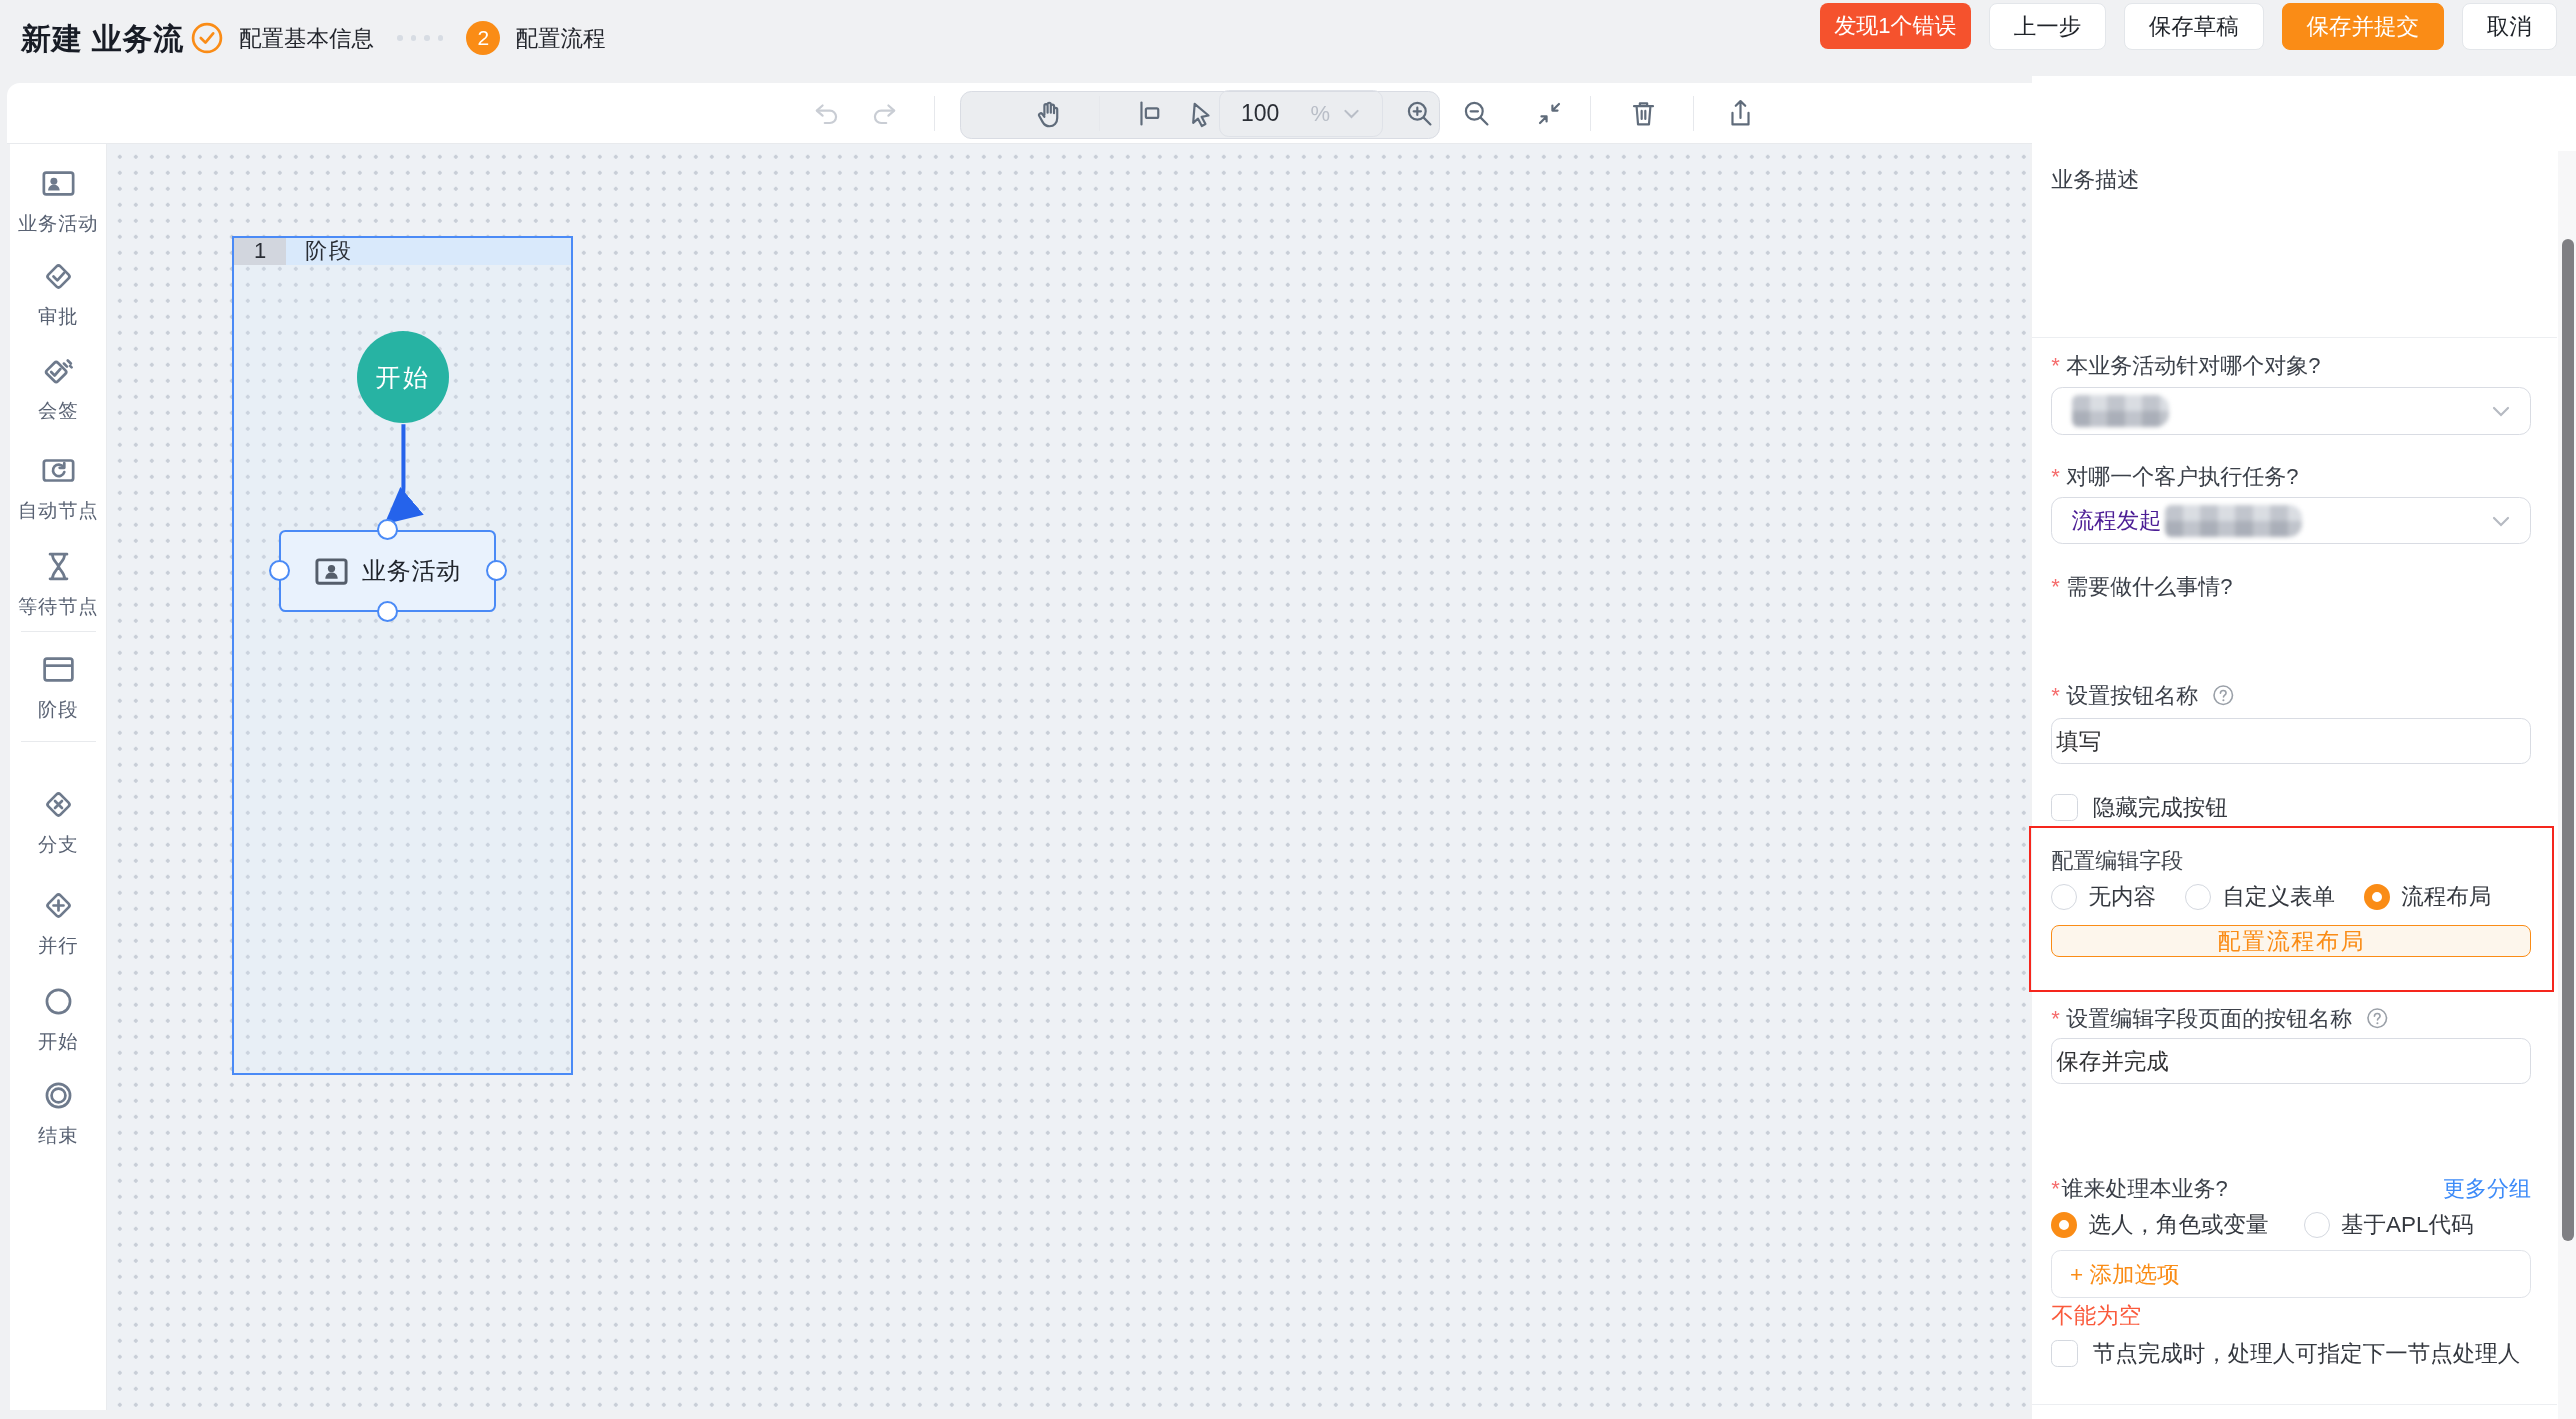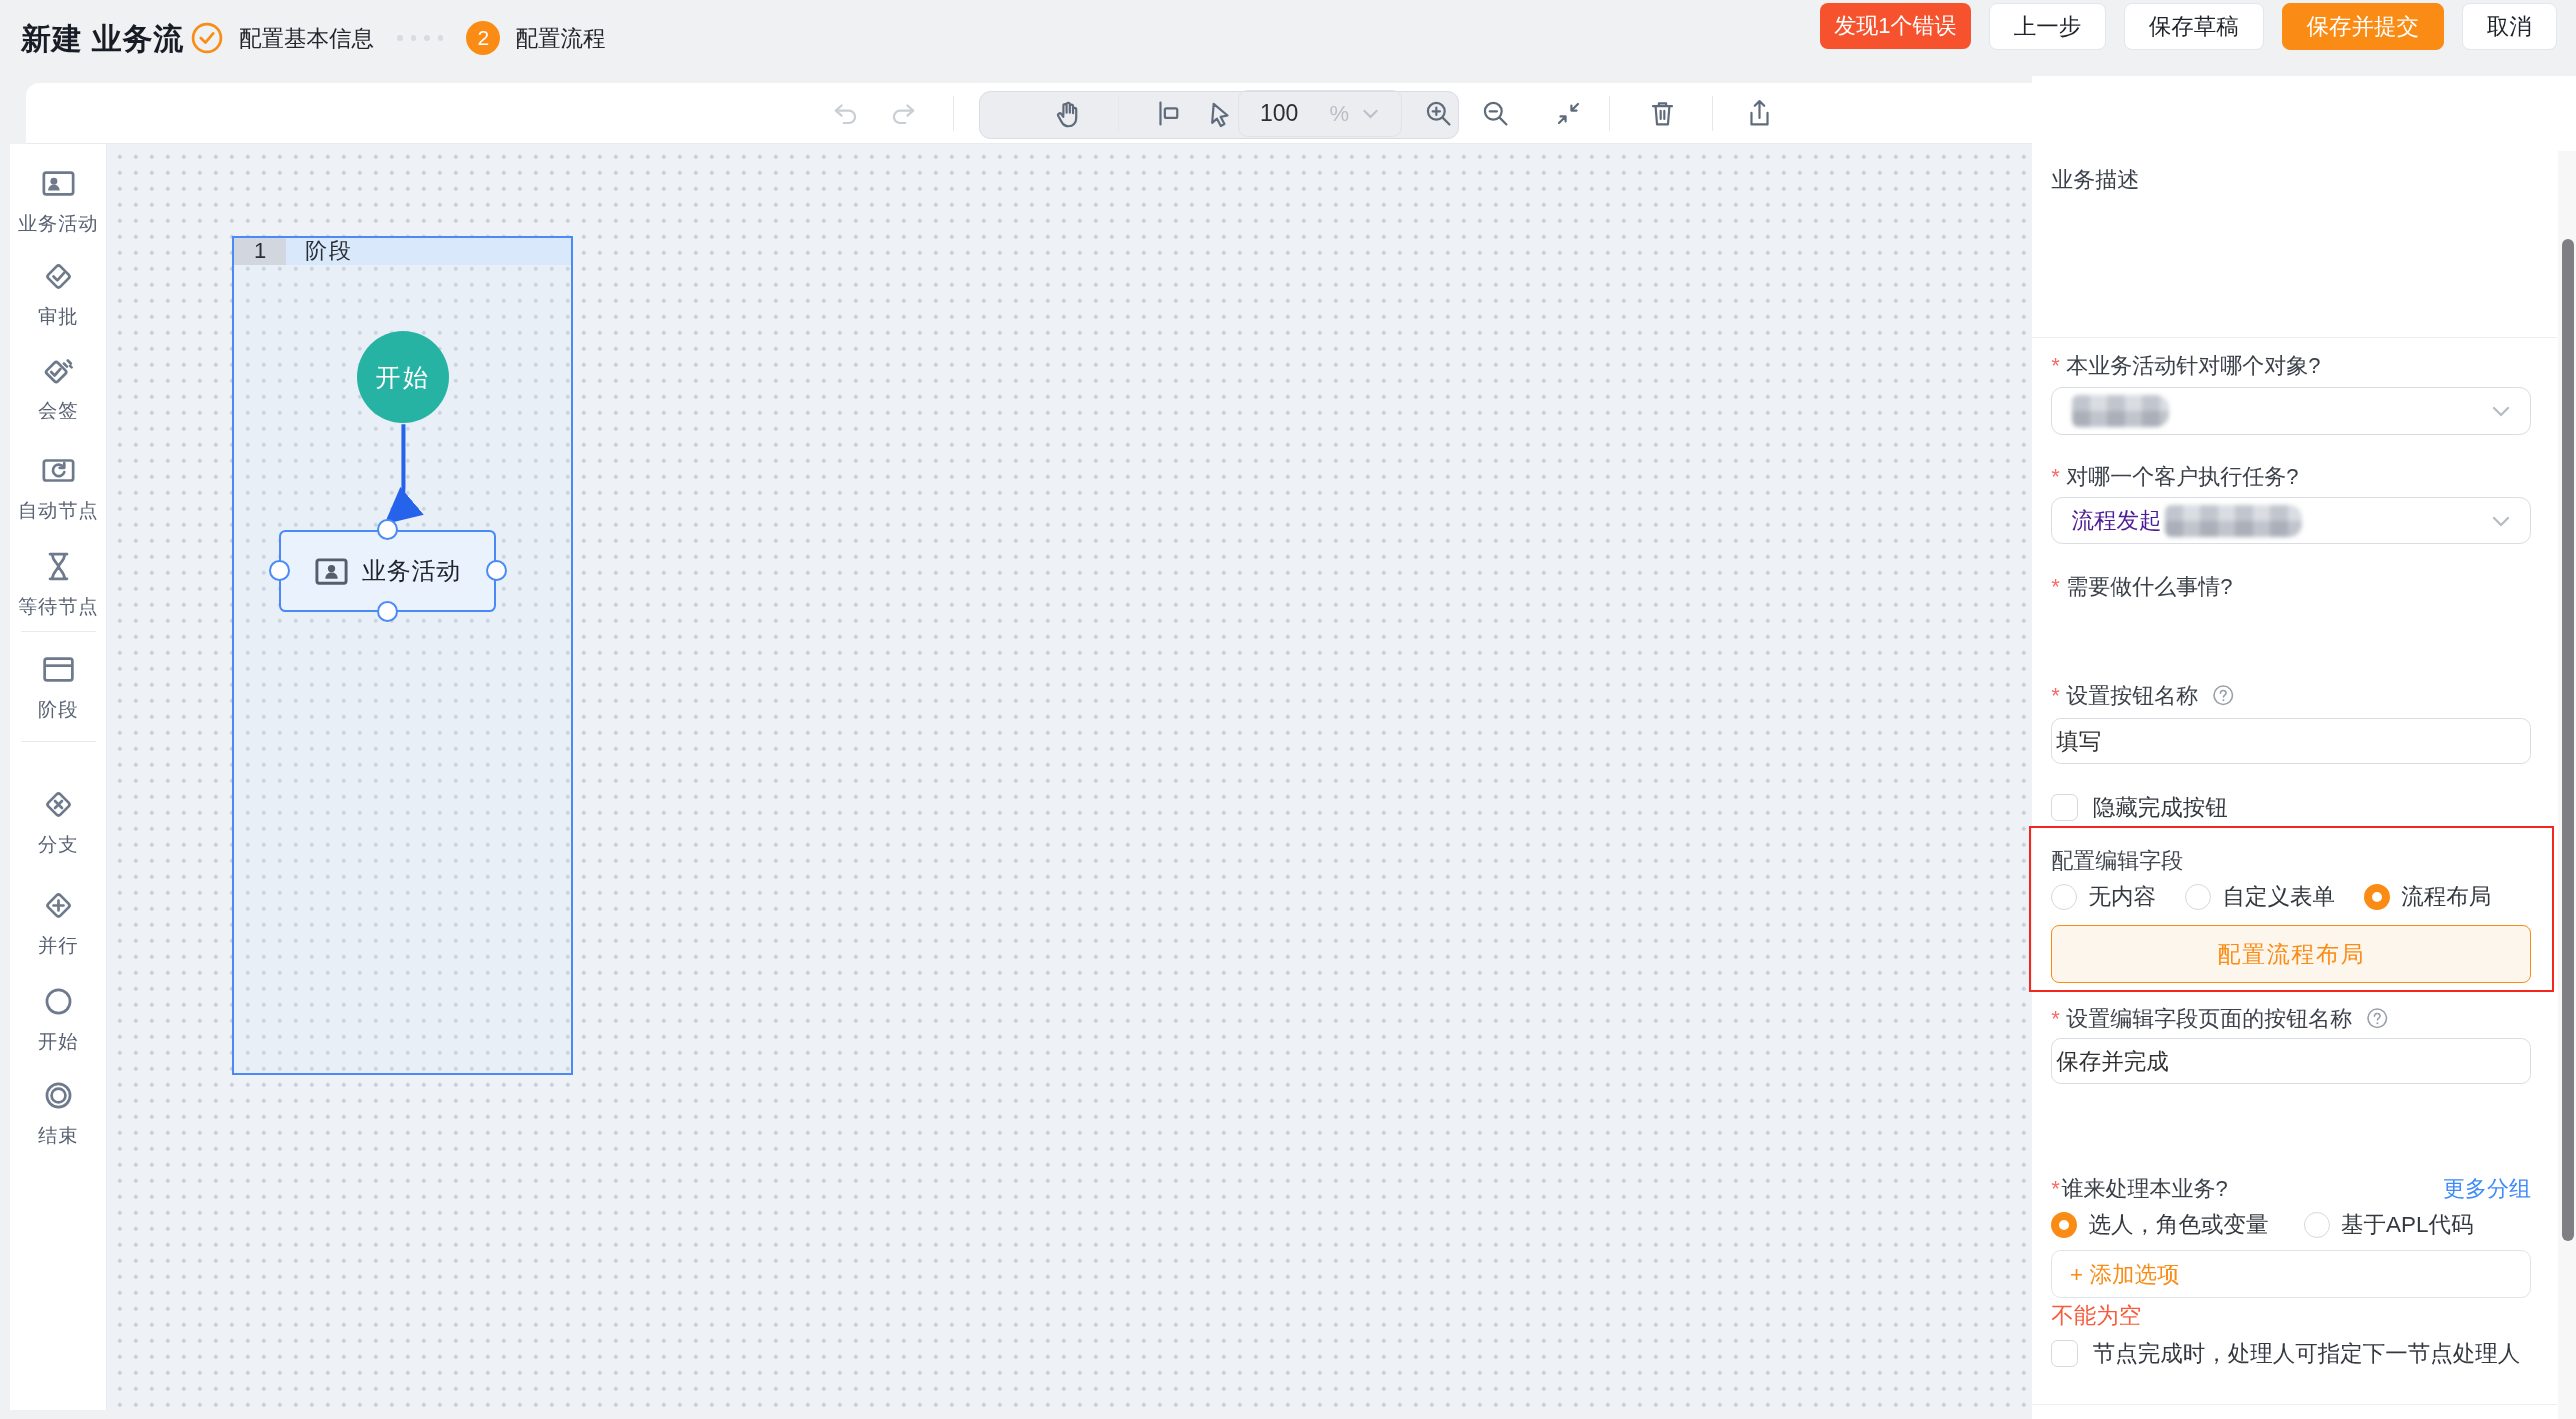--- a/index.html
+++ b/index.html
@@ -17,21 +17,21 @@
     display:flex; align-items:center; justify-content:center; }
   .step-dots { display:flex; gap:8px; margin:0 8px; }
   .step-dots i { width:5.6px; height:5.6px; border-radius:50%; background:#d7dce3; }
   .hdr-right { position:absolute; right:19.3px; top:0; height:52px; display:flex; align-items:center; gap:17.7px; }
   .err-badge { background:#f5522d; color:#fff; font-size:22px; padding:8px 14.5px; border-radius:8px; }
   .btn { height:47px; padding:0 24px; border-radius:8px; background:#fff; border:0.8px solid #e3e6ea;
     font-size:22.5px; color:#1f2329; display:flex; align-items:center; justify-content:center; }
   .btn.primary { background:#fa8c16; border-color:#fa8c16; color:#fff; }
 
   
-  .toolbar { position:absolute; left:26px; top:83px; width:2266px; height:61px; background:#fff;
+  .toolbar { position:absolute; left:7px; top:83px; width:2266px; height:61px; background:#fff;
     border-radius:13px 13px 0 0; border-bottom:0.8px solid #e8eaed; }
   .tb { position:absolute; top:8px; width:45px; height:45px; display:flex; align-items:center; justify-content:center; border-radius:8px; }
   .tb svg { width:35px; height:35px; }
   .tb.sel { background:#ebedf0; }
   .tb-sep { position:absolute; top:13px; width:0.8px; height:35px; background:#e6e8ec; }
   .zoombox { position:absolute; left:1212px; top:7.2px; width:164px; height:47px; border:0.8px solid #dfe2e8;
     border-radius:9.7px; display:flex; align-items:center; }
   .zoombox .zval { font-size:23px; color:#2a2e35; margin-left:21px; }
   .zoombox .zpct { font-size:22px; color:#b9bec7; margin-left:31px; }
   .zoombox svg { width:21px; height:21px; margin-left:11.3px; }
@@ -91,21 +91,21 @@
   .ta textarea::placeholder { color:#c3c7cf; }
   .ta .cnt { position:absolute; right:16px; bottom:9.7px; font-size:19.3px; color:#9aa0a8; }
   .pdivider { position:absolute; left:0; width:525px; height:0.8px; background:#eceef1; }
   .chkrow { position:absolute; left:19.3px; display:flex; align-items:center; gap:14.5px; font-size:22.5px; color:#34383f; }
   .chkbox { width:27px; height:27px; border:1.6px solid #d4d8df; border-radius:6.4px; background:#fff; flex:0 0 auto; }
   .radios { position:absolute; display:flex; align-items:center; }
   .radio { display:flex; align-items:center; gap:11.3px; font-size:22.5px; color:#34383f; }
   .rdot { width:26px; height:26px; border-radius:50%; border:1.6px solid #d4d8df; background:#fff; flex:0 0 auto; }
   .rdot.on { border:8px solid #fa8c16; }
   .redbox { position:absolute; left:-3.2px; top:750px; width:525px; height:166px; border:2.8px solid #f5261d; }
-  .cfg-btn { position:absolute; left:19.3px; top:849px; width:480px; height:58px; background:#fdf6ec;
+  .cfg-btn { position:absolute; left:19.3px; top:849px; width:480px; height:32px; background:#fdf6ec;
     border:1.6px solid #fa8c16; border-radius:8px; color:#fa8c16; font-size:23px;
     display:flex; align-items:center; justify-content:center; letter-spacing:1.6px; }
   .morelink { position:absolute; right:45px; font-size:22px; color:#3d8bf8; }
   .addopt { position:absolute; left:19.3px; top:1174px; width:480px; height:48px; border:1.2px solid #e0e3e9;
     border-radius:9.7px; display:flex; align-items:center; padding:0 17.7px; font-size:22.5px; color:#fa8c16; }
   .errtxt { position:absolute; left:19.3px; top:1224px; font-size:22.5px; color:#fa5a3c; }
   .scroll-track { position:absolute; left:526px; top:75px; width:18.5px; height:1268px; background:#f7f7f8; }
   .scroll-thumb { position:absolute; left:530px; top:163px; width:12px; height:1002px; background:#7f7f83; border-radius:6.4px; }
 </style>
 </head>

